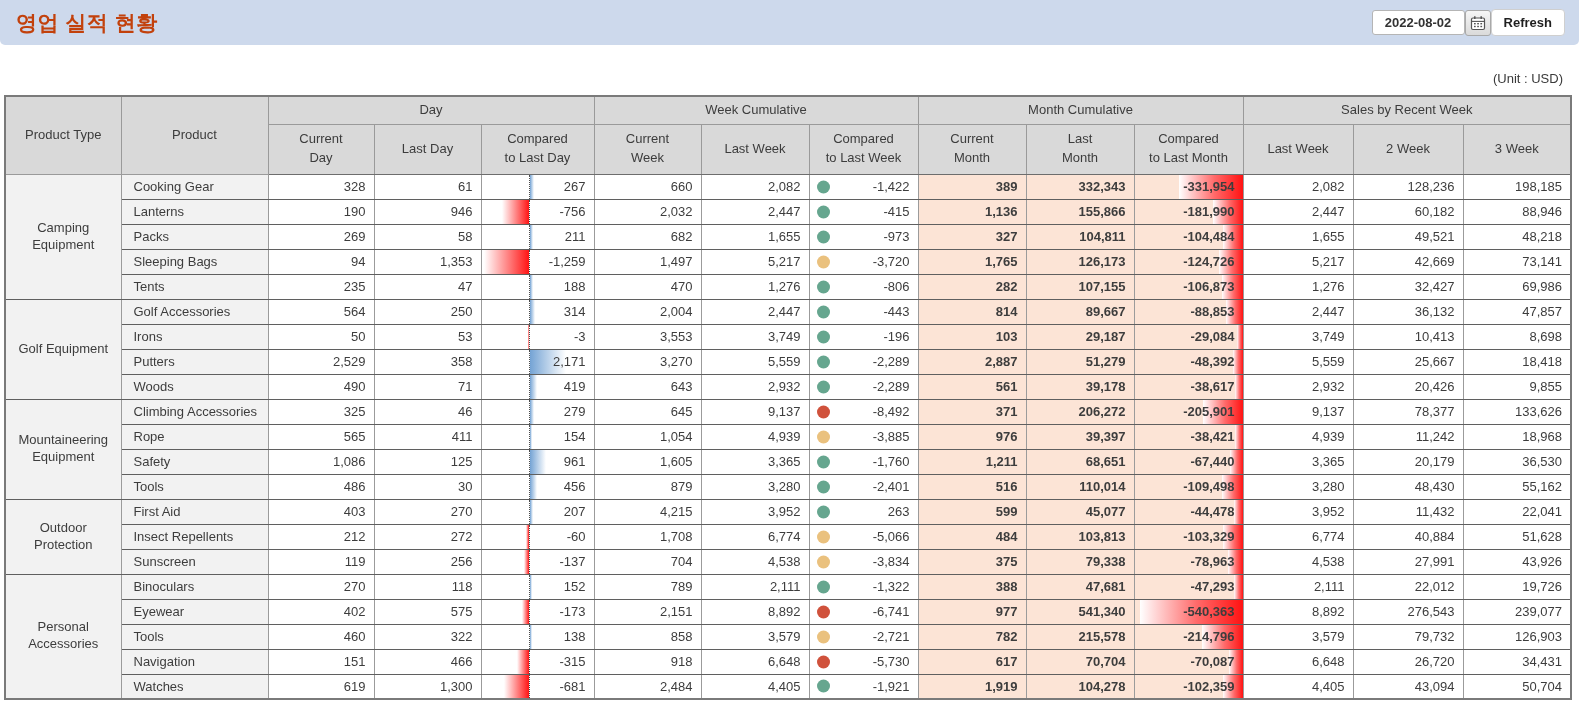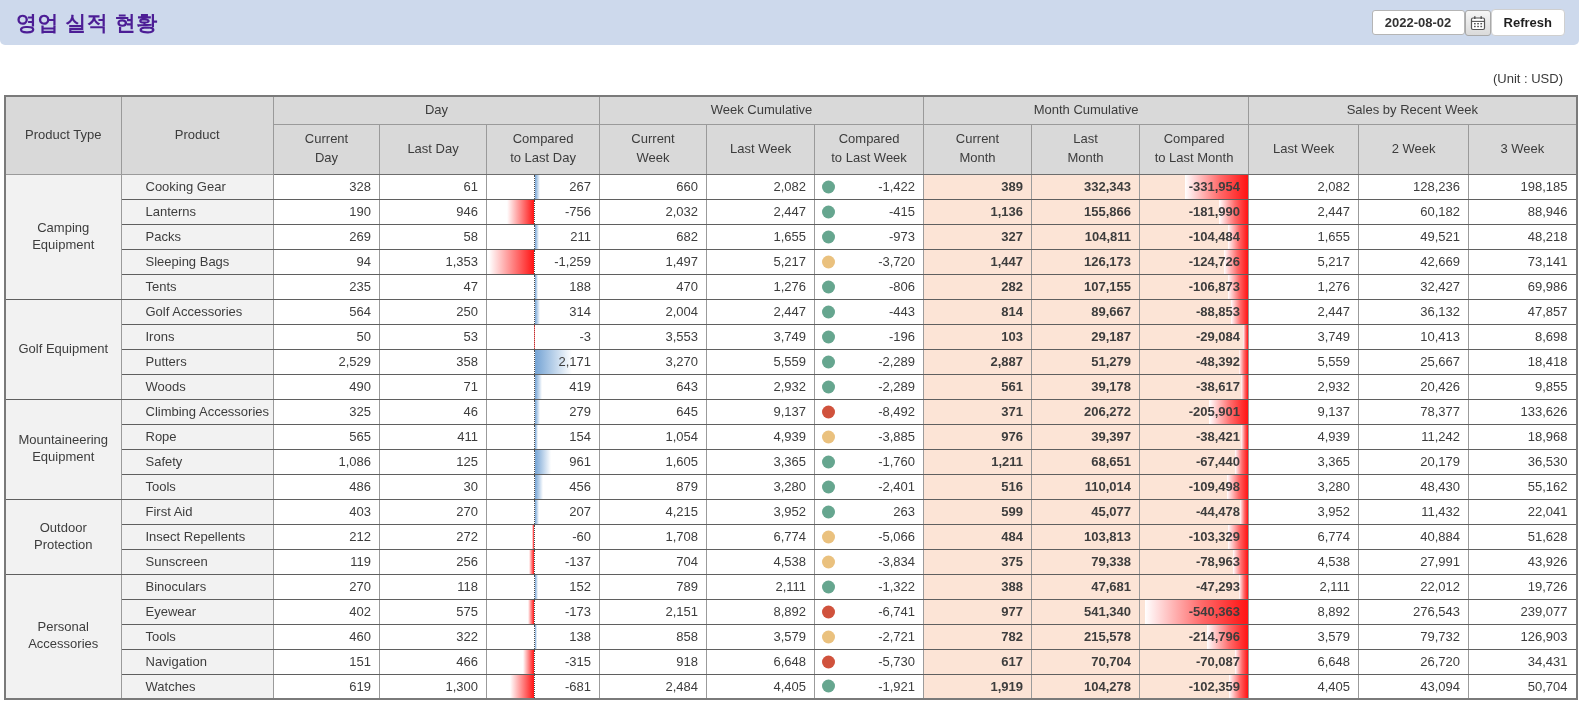--- a/index.html
+++ b/index.html
@@ -6,21 +6,21 @@
     --titlebar-bg:#cdd9ec; --header-bg:#d9d9d9; --label-bg:#f2f2f2;
     --month-bg:#fce4d6; --bar-blue:#74a3d4; --bar-red:#ff1414;
   }
   *{box-sizing:border-box;}
   html,body{margin:0;padding:0;}
   body{width:1579px;height:701px;background:#fff;position:relative;overflow:hidden;
        font-family:"Liberation Sans", sans-serif;}
 
   .titlebar{position:absolute;top:0;left:0;width:1579px;height:45px;background:var(--titlebar-bg);
             display:flex;align-items:center;padding:0 14px 0 16px;border-radius:0 0 5px 5px;}
-  .title{font-size:21px;font-weight:bold;color:#4c1d95;letter-spacing:0.5px;}
+  .title{font-size:21px;font-weight:bold;color:#c2410c;letter-spacing:0.5px;}
   .controls{margin-left:auto;display:flex;align-items:center;gap:0;}
   .date-input{width:93px;height:25px;border:1px solid #b5b5b5;border-radius:3px;background:#fff;
               text-align:center;font-size:13px;font-weight:bold;color:#333;font-family:inherit;}
   .cal-btn{width:26px;height:26px;border:1px solid #a9a9a9;border-radius:3px;
            background:linear-gradient(#f6f6f6,#dadada);display:flex;align-items:center;
            justify-content:center;padding:0;cursor:pointer;}
   .refresh-btn{height:27px;padding:0 12px;border:1px solid #cfcfcf;border-radius:4px;background:#fff;
                font-size:13px;font-weight:bold;color:#1f1f1f;font-family:inherit;cursor:pointer;}
 
   .unit{position:absolute;top:71px;right:16px;font-size:13px;color:#3a3a3a;}
@@ -30,21 +30,21 @@
   th{background:var(--header-bg);font-weight:normal;font-size:13px;color:#3c3c3c;
      white-space:pre-line;border:1px solid #9a9a9a;padding:0 2px;line-height:1.45;}
   thead tr.grouprow th{height:28px;}
   thead tr.subrow th{height:50px;}
   thead tr.subrow th{border-bottom:1.5px solid #6d6d6d;}
   tbody tr{height:25px;}
   td{font-size:13px;color:#3d3d3d;border-top:1px solid #5f5f5f;border-bottom:1px solid #5f5f5f;
      border-left:1px solid #9b9b9b;border-right:1px solid #9b9b9b;
      padding:0 8px 0 2px;text-align:right;height:25px;white-space:nowrap;overflow:hidden;}
   td.type{background:var(--label-bg);text-align:center;padding:8px 4px;line-height:1.3;white-space:normal;}
-  td.lbl{background:var(--label-bg);text-align:left;padding:0 4px 0 24px;}
+  td.lbl{background:var(--label-bg);text-align:left;padding:0 4px 0 12px;}
   td.month{background:var(--month-bg);font-weight:bold;}
   td.cmp{position:relative;}
   .axis{position:absolute;left:42%;top:0;bottom:0;width:0;border-left:1px dotted #4a4a4a;}
   .bar-pos{position:absolute;left:calc(42% + 1px);top:0;bottom:0;
            background:linear-gradient(to right,var(--bar-blue),rgba(255,255,255,0));}
   .bar-neg{position:absolute;right:58%;top:0;bottom:0;
            background:linear-gradient(to left,var(--bar-red),rgba(255,255,255,0.1));}
   .bar-month{position:absolute;right:0;top:0;bottom:0;
              background:linear-gradient(to right,#ffffff 0%,#ff6a6a 55%,#ff1212 100%);}
   .val{position:relative;z-index:1;}
@@ -178,21 +178,21 @@
         <td class="num">48,218</td>
       </tr>
       <tr>
         <td class="lbl">Sleeping Bags</td>
         <td class="num">94</td>
         <td class="num">1,353</td>
         <td class="cmp"><div class="axis"></div><div class="bar-neg" style="width: 40%;"></div><span class="val">-1,259</span></td>
         <td class="num">1,497</td>
         <td class="num">5,217</td>
         <td class="cmp"><div class="dot" style="background: rgb(234, 193, 126);"></div><span class="val">-3,720</span></td>
-        <td class="num month">1,447</td>
+        <td class="num month">1,765</td>
         <td class="num month">126,173</td>
         <td class="month cmp"><div class="bar-month" style="width: 21.9278%;"></div><span class="val">-124,726</span></td>
         <td class="num">5,217</td>
         <td class="num">42,669</td>
         <td class="num">73,141</td>
       </tr>
       <tr>
         <td class="lbl">Tents</td>
         <td class="num">235</td>
         <td class="num">47</td>

